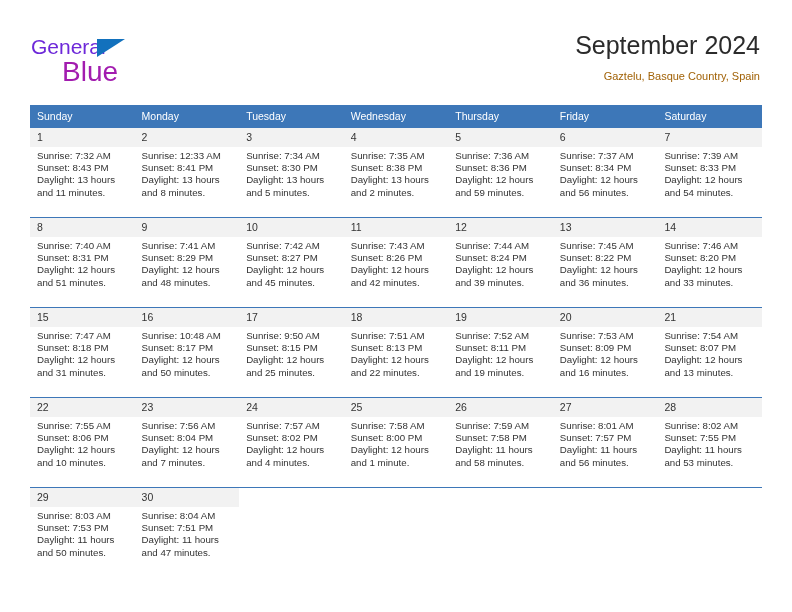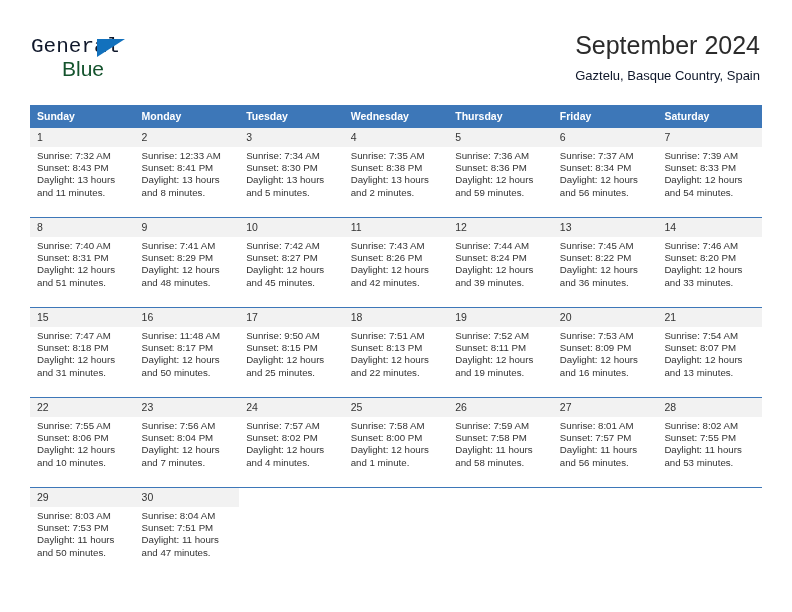--- a/index.html
+++ b/index.html
@@ -40,59 +40,59 @@
     height: 46px;
     line-height: 1;
     user-select: none;
   }
   .logo-general {
     position: absolute;
     left: 0;
     top: 0;
     font-size: 21px;
     letter-spacing: 0px;
-    color: #0f172a;
-    font-family: Liberation Mono, monospace;
+    color: #6d28d9;
+    font-family: Liberation Sans, sans-serif;
     text-align: right;
   }
   .logo-tri {
     position: absolute;
     left: 66px;
     top: 3px;
     width: 0;
     height: 0;
     border-left: 28px solid #1271bd;
     border-bottom: 18px solid transparent;
   }
   .logo-blue {
     position: absolute;
     left: 31px;
     top: 22px;
-    font-size: 21px;
-    color: #14532d;
+    font-size: 28px;
+    color: #a21caf;
     font-family: "Liberation Sans", sans-serif;
   }
 
   .title-block {
     position: absolute;
     right: 32px;
     top: 30px;
     text-align: right;
     margin-left: 37px;
   }
   .month-title {
     font-size: 25px;
     color: #2b2b2b;
     font-weight: normal;
     line-height: 30px;
     white-space: nowrap;
   }
   .location-sub {
-    font-size: 13px;
-    color: #0f172a;
+    font-size: 11px;
+    color: #a16207;
     line-height: 18px;
     margin-top: 7px;
     white-space: nowrap;
   }
 
   
   .calendar {
     position: absolute;
     left: 30px;
     top: 105px;
@@ -100,21 +100,21 @@
     border-collapse: collapse;
     table-layout: fixed;
   }
 
   .calendar col { width: 104.57px; }
 
   thead th {
     background: #3d77b8;
     color: #ffffff;
     font-size: 10.5px;
-    font-weight: bold;
+    font-weight: normal;
     text-align: left;
     padding: 5px 0 5px 7px;
     height: 11px;
     vertical-align: middle;
     border: none;
   }
 
   tbody tr.week-row > td {
     vertical-align: top;
     padding: 0;
@@ -363,21 +363,21 @@
                 <div>Sunset: 8:18 PM</div>
                 <div>Daylight: 12 hours</div>
                 <div>and 31 minutes.</div>
               </div>
             </div>
           </td>
         <td>
             <div class="cell-inner">
               <div class="daynum">16</div>
               <div class="details">
-                <div>Sunrise: 11:48 AM</div>
+                <div>Sunrise: 10:48 AM</div>
                 <div>Sunset: 8:17 PM</div>
                 <div>Daylight: 12 hours</div>
                 <div>and 50 minutes.</div>
               </div>
             </div>
           </td>
         <td>
             <div class="cell-inner">
               <div class="daynum">17</div>
               <div class="details">

